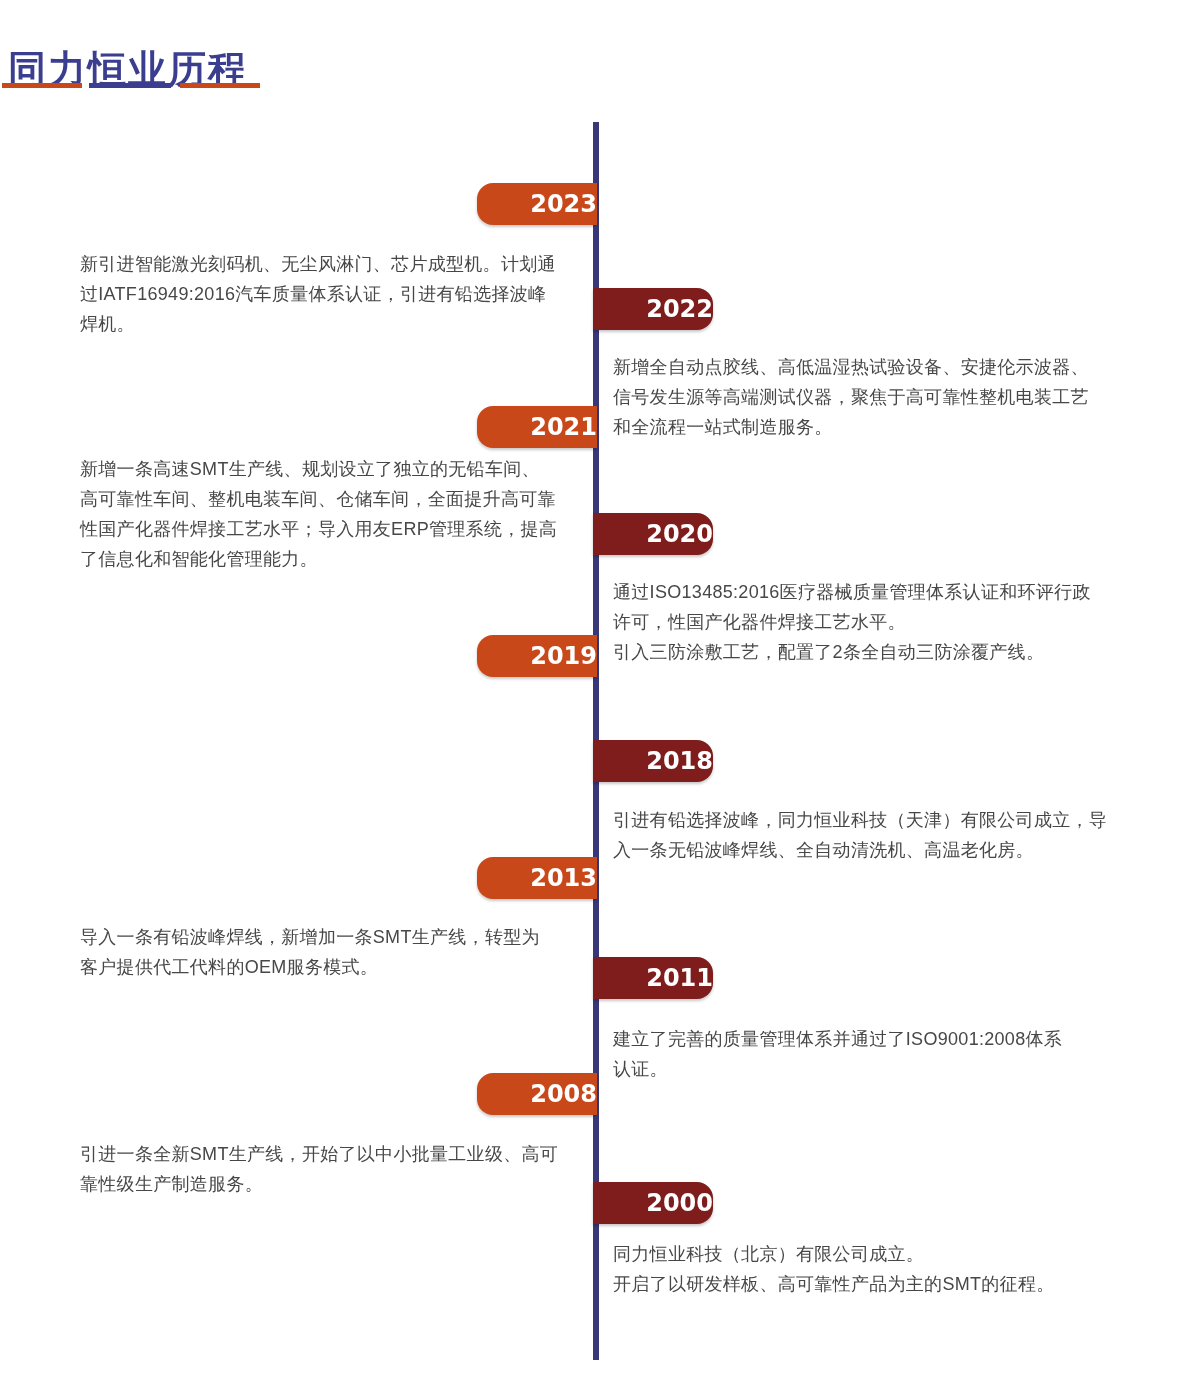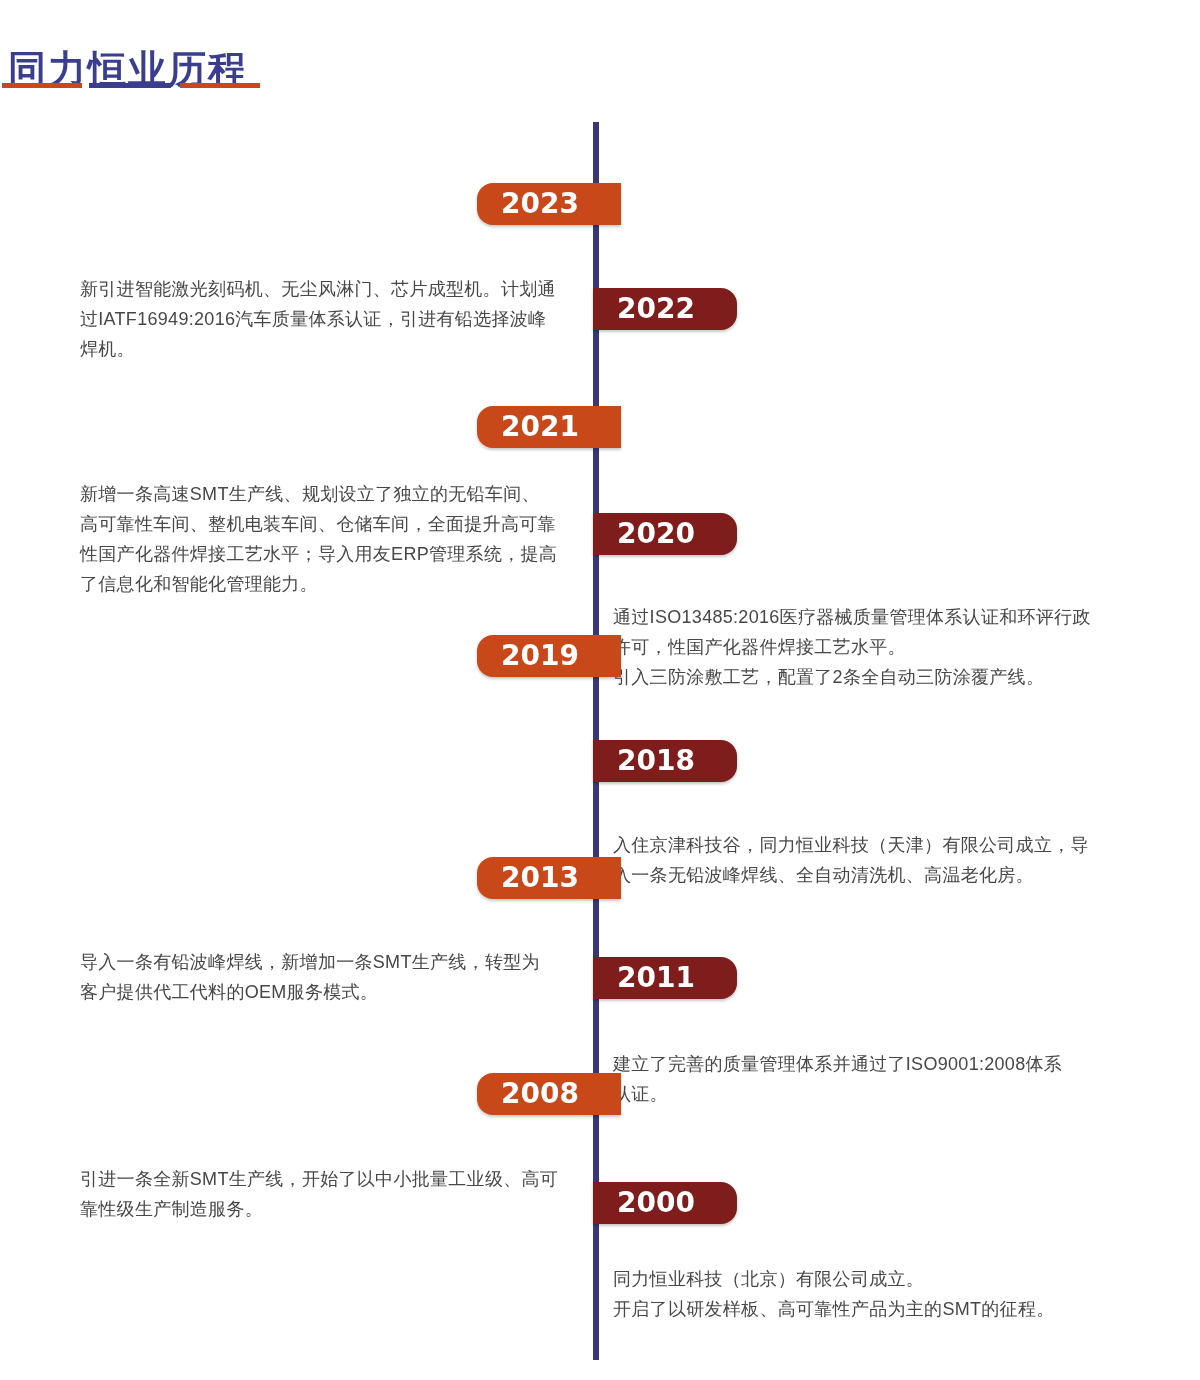--- a/index.html
+++ b/index.html
@@ -21,39 +21,38 @@
   .seg-2{left:89px;width:82px;background:#3B3E8E;}
   .seg-3{left:180px;width:80px;background:#C8481A;}
   
   .spine{
     position:absolute;left:593px;top:122px;
     width:6px;height:1238px;background:#383879;
   }
   
   .badge{
     position:absolute;width:120px;height:42px;
-    color:#ffffff;font-size:28px;font-weight:bold;
-    text-align:left;line-height:42px;
+    color:#ffffff;font-size:24px;font-weight:bold;
+    text-align:right;line-height:42px;
     font-family:"DejaVu Sans","Liberation Sans",sans-serif;
     box-shadow:0 2px 3px rgba(0,0,0,0.22);
-    padding-left:24px;
   }
   .badge.orange{
     left:477px;background:#C8481A;
     border-radius:16px 0 0 16px;
   }
   .badge.purple{
     left:593px;background:#7f1d1d;
     border-radius:0 16px 16px 0;
   }
   
   .mtext{
     position:absolute;width:505px;
     font-size:18px;line-height:30px;color:#474747;
-    white-space:pre-line;letter-spacing:0.3px;margin-top:25px;
+    white-space:pre-line;letter-spacing:0.3px;
   }
   .mtext.left-side{left:80px;}
   .mtext.right-side{left:613px;}
   
   .b0{top:183px}.t0{top:249px}
   .b1{top:288px}.t1{top:352px}
   .b2{top:406px}.t2{top:454px}
   .b3{top:513px}.t3{top:577px}
   .b4{top:635px}.t4{top:702px}
   .b5{top:740px}.t5{top:805px}
@@ -73,36 +72,39 @@
   <div class="underline-seg seg-3"></div>
 
   <div class="spine"></div>
 
   <div class="badge orange b0">2023</div>
   <div class="mtext left-side t0">新引进智能激光刻码机、无尘风淋门、芯片成型机。计划通
 过IATF16949:2016汽车质量体系认证，引进有铅选择波峰
 焊机。</div>
 
   <div class="badge purple b1">2022</div>
+  <div class="mtext right-side t1">新增全自动点胶线、高低温湿热试验设备、安捷伦示波器、
+信号发生源等高端测试仪器，聚焦于高可靠性整机电装工艺
+和全流程一站式制造服务。</div>
 
   <div class="badge orange b2">2021</div>
   <div class="mtext left-side t2">新增一条高速SMT生产线、规划设立了独立的无铅车间、
 高可靠性车间、整机电装车间、仓储车间，全面提升高可靠
 性国产化器件焊接工艺水平；导入用友ERP管理系统，提高
 了信息化和智能化管理能力。</div>
 
   <div class="badge purple b3">2020</div>
   <div class="mtext right-side t3">通过ISO13485:2016医疗器械质量管理体系认证和环评行政
 许可，性国产化器件焊接工艺水平。
 引入三防涂敷工艺，配置了2条全自动三防涂覆产线。</div>
 
   <div class="badge orange b4">2019</div>
 
   <div class="badge purple b5">2018</div>
-  <div class="mtext right-side t5">入住京津科技谷，同力恒业科技（天津）有限公司成立，导
+  <div class="mtext right-side t5">引进有铅选择波峰，同力恒业科技（天津）有限公司成立，导
 入一条无铅波峰焊线、全自动清洗机、高温老化房。</div>
 
   <div class="badge orange b6">2013</div>
   <div class="mtext left-side t6">导入一条有铅波峰焊线，新增加一条SMT生产线，转型为
 客户提供代工代料的OEM服务模式。</div>
 
   <div class="badge purple b7">2011</div>
   <div class="mtext right-side t7">建立了完善的质量管理体系并通过了ISO9001:2008体系
 认证。</div>
 

